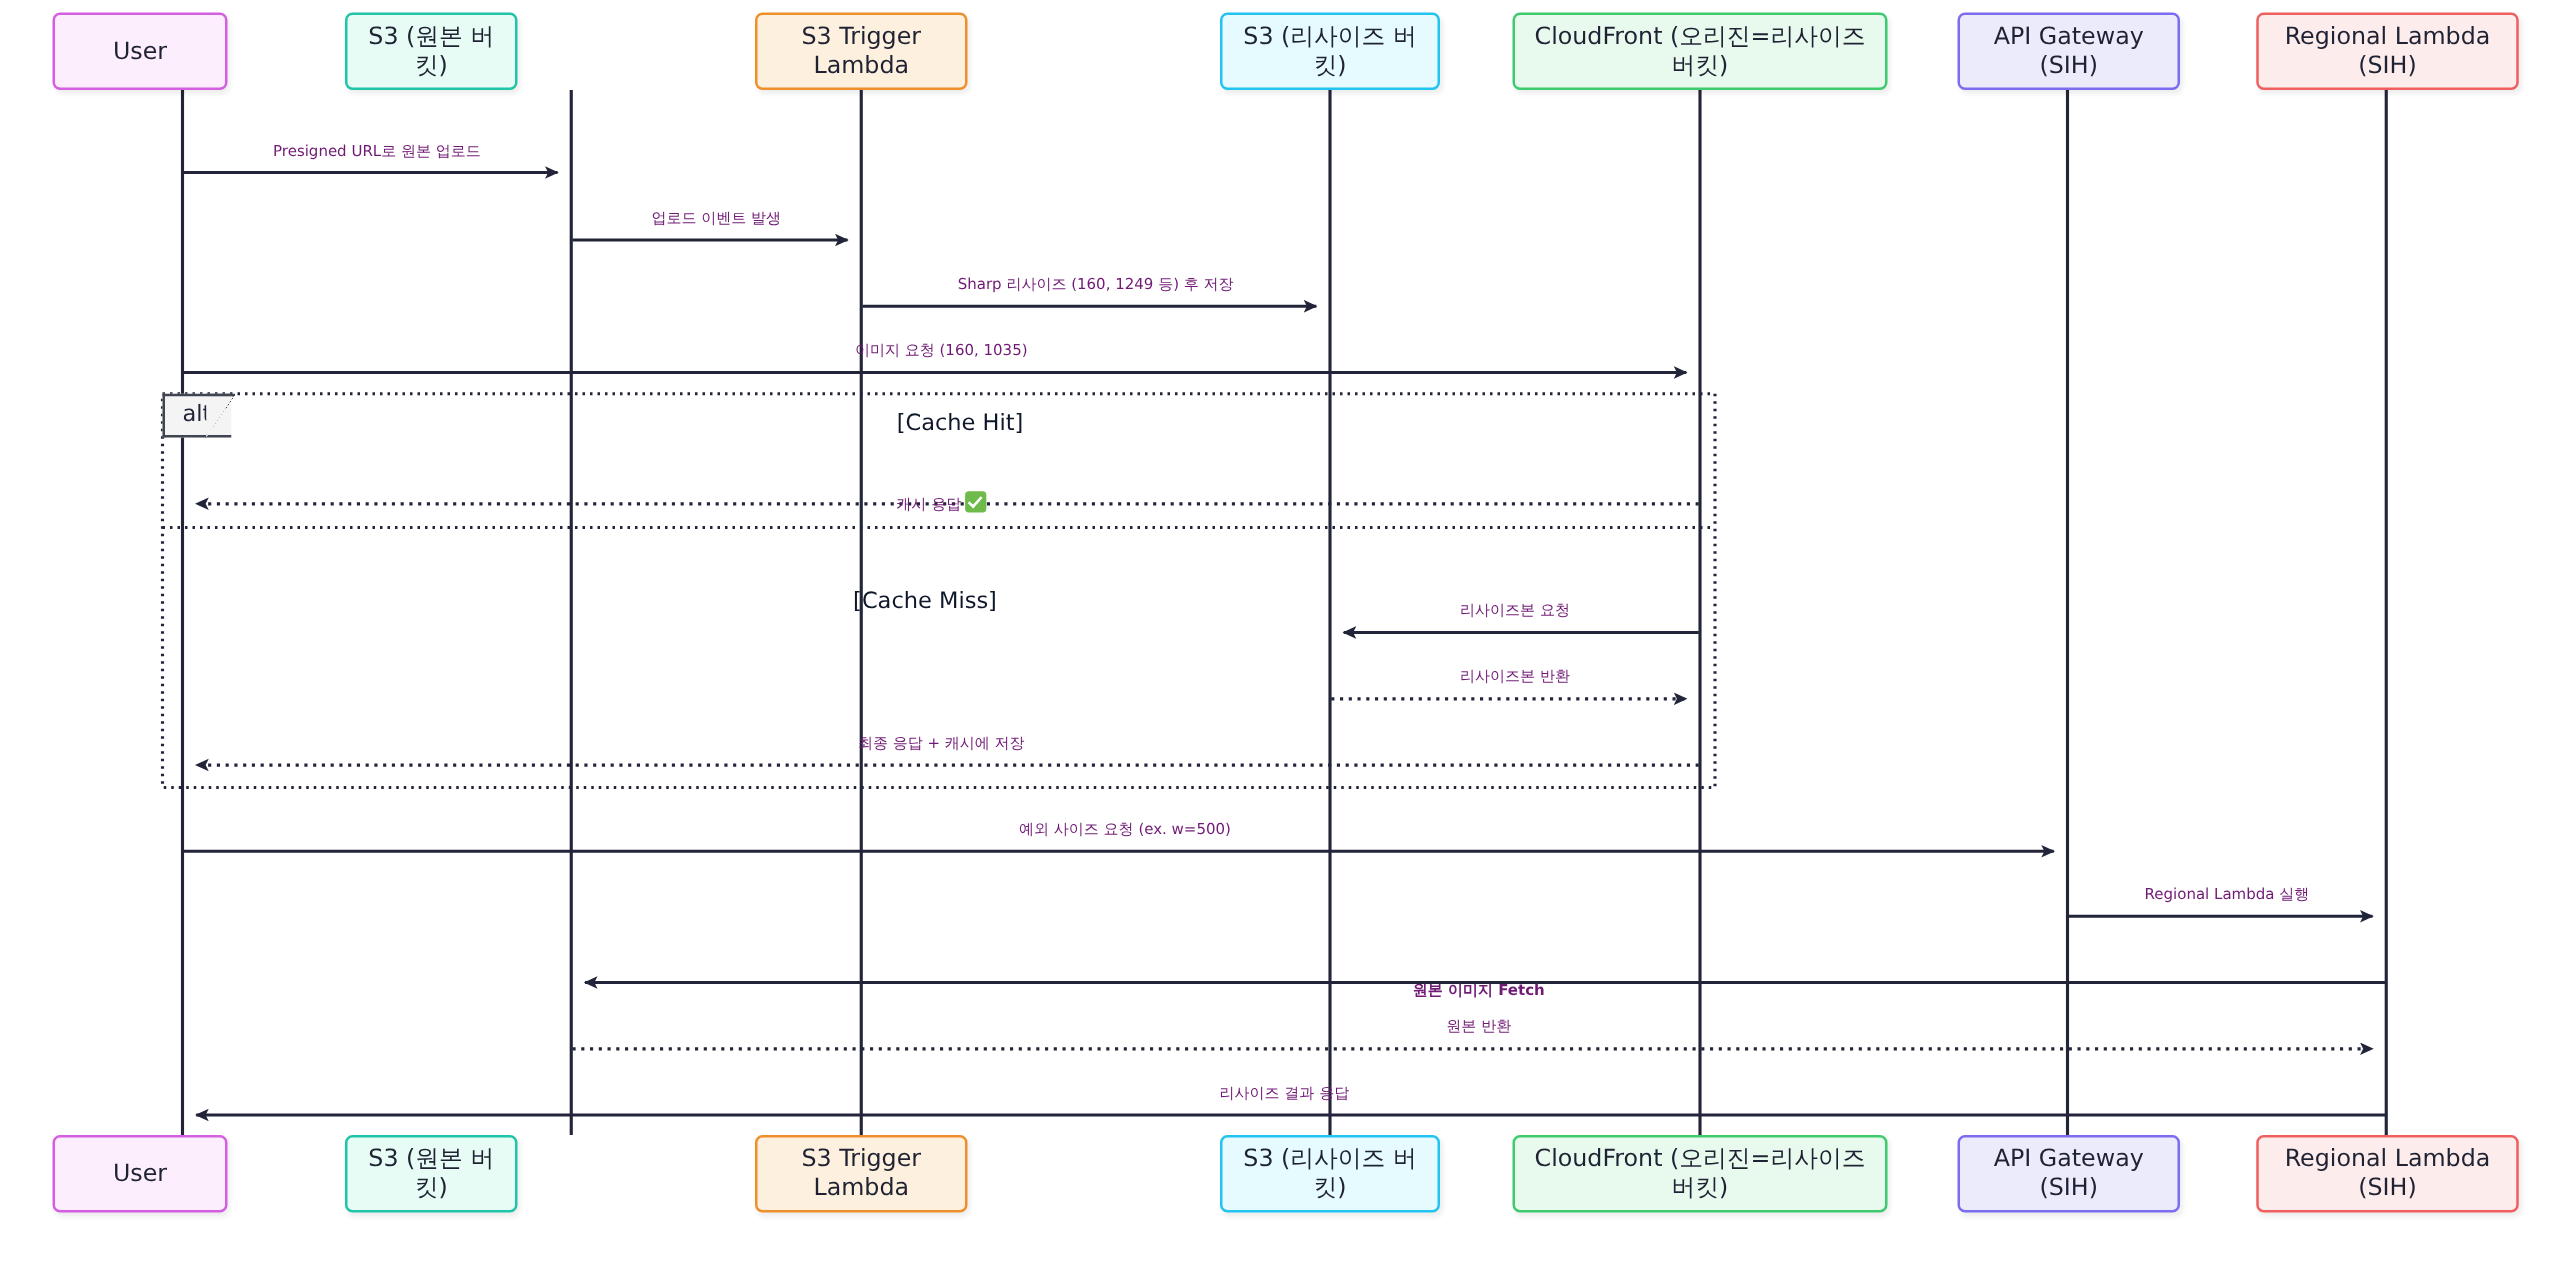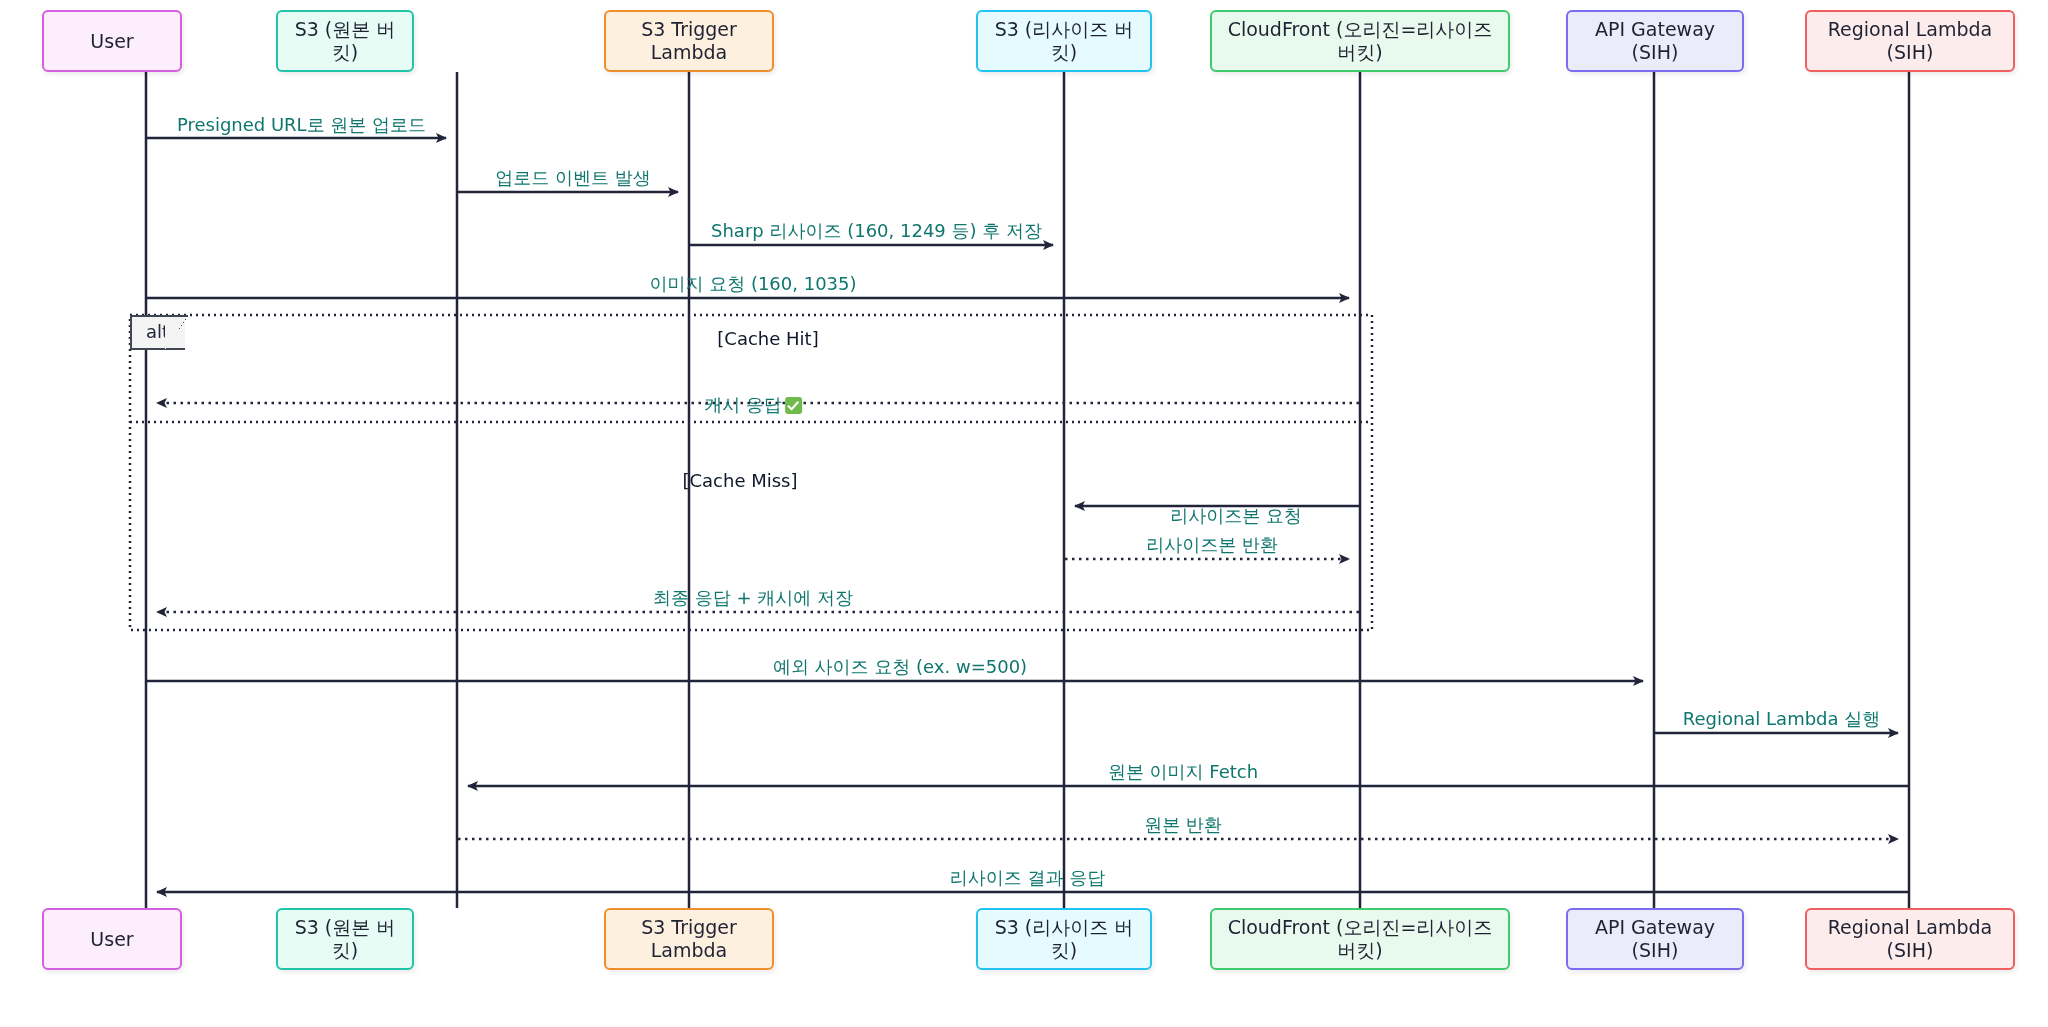--- a/index.html
+++ b/index.html
@@ -36,22 +36,22 @@
     justify-content: center;
     text-align: center;
     font-size: 19px;
     color: #1f2233;
     line-height: 1.2;
     padding: 2px 8px;
     box-shadow: 2px 3px 4px rgba(0,0,0,0.07);
   }
   .msg-label {
     position: absolute;
-    font-size: 18px;
-    color: #0f766e;
+    font-size: 12px;
+    color: #701a75;
     white-space: nowrap;
     transform: translateX(-50%);
     text-align: center;
   }
   .alt-title {
     position: absolute;
     font-size: 18px;
     color: #22243a;
     background: #f4f4f4;
     border: 2px solid #404552;
@@ -202,26 +202,26 @@
         <span>Regional Lambda (SIH)</span>
       </div>
     </div>
 
   <div id="labels">
       <div class="msg-label" style="left: 301.5px; top: 113px;"><span>Presigned URL로 원본 업로드</span></div>
       <div class="msg-label" style="left: 573px; top: 166px;"><span>업로드 이벤트 발생</span></div>
       <div class="msg-label" style="left: 876.5px; top: 219px;"><span>Sharp 리사이즈 (160, 1249 등) 후 저장</span></div>
       <div class="msg-label" style="left: 753px; top: 272px;"><span>이미지 요청 (160, 1035)</span></div>
       <div class="msg-label" style="left: 753px; top: 377px; margin-top: 16px;"><span>캐시 응답</span><span class="emoji-check"></span></div>
-      <div class="msg-label" style="left: 1212px; top: 504px; margin-left: 24px;"><span>리사이즈본 요청</span></div>
+      <div class="msg-label" style="left: 1212px; top: 480px;"><span>리사이즈본 요청</span></div>
       <div class="msg-label" style="left: 1212px; top: 533px;"><span>리사이즈본 반환</span></div>
       <div class="msg-label" style="left: 753px; top: 586px;"><span>최종 응답 + 캐시에 저장</span></div>
       <div class="msg-label" style="left: 900px; top: 655px;"><span>예외 사이즈 요청 (ex. w=500)</span></div>
       <div class="msg-label" style="left: 1781.5px; top: 707px;"><span>Regional Lambda 실행</span></div>
-      <div class="msg-label" style="left: 1183px; top: 760px;"><span>원본 이미지 Fetch</span></div>
+      <div class="msg-label" style="left: 1183px; top: 784px; font-weight: bold;"><span>원본 이미지 Fetch</span></div>
       <div class="msg-label" style="left: 1183px; top: 813px;"><span>원본 반환</span></div>
       <div class="msg-label" style="left: 1027.5px; top: 866px;"><span>리사이즈 결과 응답</span></div>
     </div>
 
   <div id="blocklabels">
       <div class="alt-title" style="left: 130px; top: 315px;"><span>alt</span></div>
       <div class="alt-cond" style="left: 768px; top: 328px;">[Cache Hit]</div>
       <div class="alt-cond" style="left: 740px; top: 436px; margin-top: 34px;">[Cache Miss]</div>
     </div>
 

